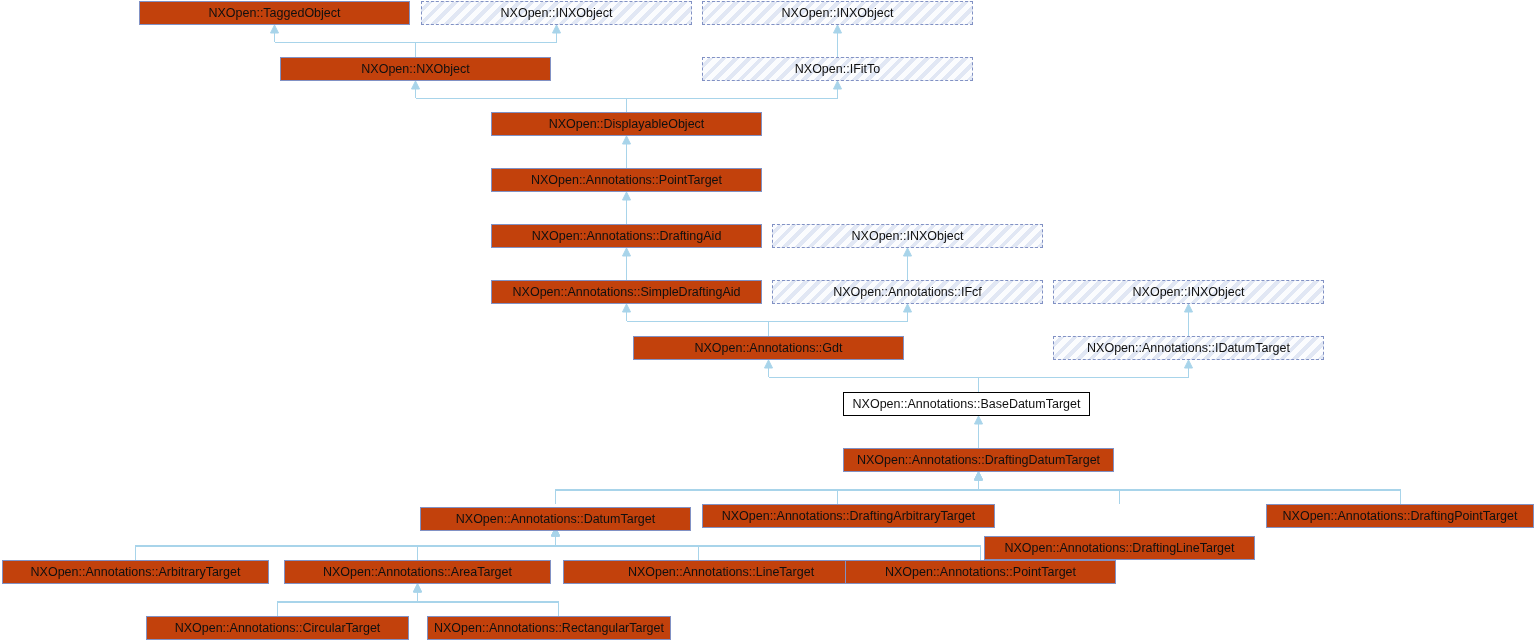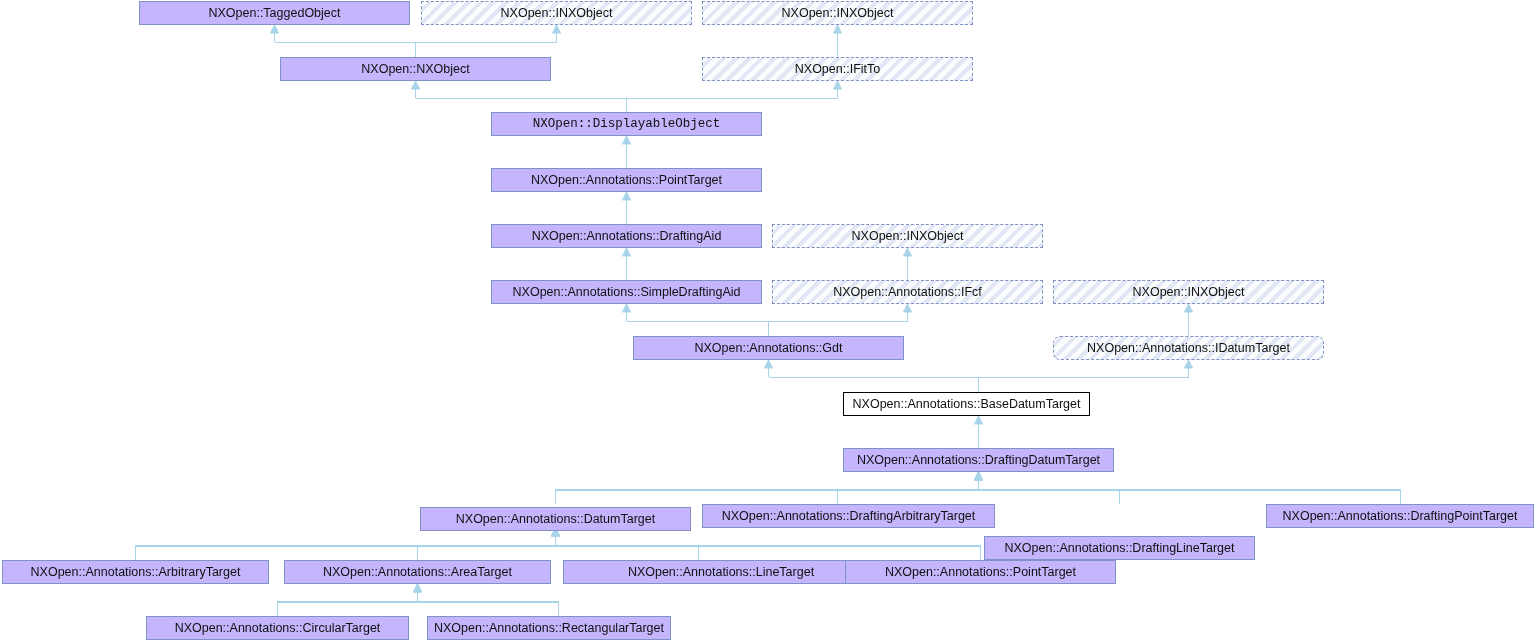--- a/index.html
+++ b/index.html
@@ -29,21 +29,21 @@
     box-sizing: border-box;
     height: 24px;
     line-height: 22px;
     text-align: center;
     font-size: 12.5px;
     color: #101010;
     white-space: nowrap;
     overflow: hidden;
   }
   .node.concrete {
-    background: #c4b5fd;
+    background: #c2410c;
     border: 1px solid #8191c4;
   }
   .node.current {
     background: #ffffff;
     border: 1px solid #000000;
   }
   .node.abstract {
     border: 1px dashed #8191c4;
     background-color: #f4f6fb;
     background-image: repeating-linear-gradient(
@@ -169,29 +169,29 @@
       <line x1="558.5" y1="602" x2="558.5" y2="616" stroke="#a8d4ea" stroke-width="1" shape-rendering="crispEdges"></line>
       <line x1="417.5" y1="592" x2="417.5" y2="602" stroke="#a8d4ea" stroke-width="1" shape-rendering="crispEdges"></line>
       <path d="M 417.5 584 L 413.5 592 L 421.5 592 Z" fill="#a8d4ea" stroke="#a8d4ea"></path>
     </svg>
   <div id="node-layer">
       <div class="node concrete" style="left: 139px; top: 1px; width: 271px;"><span class="lbl">NXOpen::TaggedObject</span></div>
       <div class="node abstract" style="left: 421px; top: 1px; width: 271px;"><span class="lbl">NXOpen::INXObject</span></div>
       <div class="node abstract" style="left: 702px; top: 1px; width: 271px;"><span class="lbl">NXOpen::INXObject</span></div>
       <div class="node concrete" style="left: 280px; top: 57px; width: 271px;"><span class="lbl">NXOpen::NXObject</span></div>
       <div class="node abstract" style="left: 702px; top: 57px; width: 271px;"><span class="lbl">NXOpen::IFitTo</span></div>
-      <div class="node concrete" style="left: 491px; top: 112px; width: 271px; font-family: Liberation Mono, monospace;"><span class="lbl">NXOpen::DisplayableObject</span></div>
+      <div class="node concrete" style="left: 491px; top: 112px; width: 271px;"><span class="lbl">NXOpen::DisplayableObject</span></div>
       <div class="node concrete" style="left: 491px; top: 168px; width: 271px;"><span class="lbl">NXOpen::Annotations::PointTarget</span></div>
       <div class="node concrete" style="left: 491px; top: 224px; width: 271px;"><span class="lbl">NXOpen::Annotations::DraftingAid</span></div>
       <div class="node abstract" style="left: 772px; top: 224px; width: 271px;"><span class="lbl">NXOpen::INXObject</span></div>
       <div class="node concrete" style="left: 491px; top: 280px; width: 271px;"><span class="lbl">NXOpen::Annotations::SimpleDraftingAid</span></div>
       <div class="node abstract" style="left: 772px; top: 280px; width: 271px;"><span class="lbl">NXOpen::Annotations::IFcf</span></div>
       <div class="node abstract" style="left: 1053px; top: 280px; width: 271px;"><span class="lbl">NXOpen::INXObject</span></div>
       <div class="node concrete" style="left: 633px; top: 336px; width: 271px;"><span class="lbl">NXOpen::Annotations::Gdt</span></div>
-      <div class="node abstract" style="left: 1053px; top: 336px; width: 271px; border-radius: 7px;"><span class="lbl">NXOpen::Annotations::IDatumTarget</span></div>
+      <div class="node abstract" style="left: 1053px; top: 336px; width: 271px;"><span class="lbl">NXOpen::Annotations::IDatumTarget</span></div>
       <div class="node current" style="left: 843px; top: 392px; width: 247px;"><span class="lbl">NXOpen::Annotations::BaseDatumTarget</span></div>
       <div class="node concrete" style="left: 843px; top: 448px; width: 271px;"><span class="lbl">NXOpen::Annotations::DraftingDatumTarget</span></div>
       <div class="node concrete" style="left: 420px; top: 507px; width: 271px;"><span class="lbl">NXOpen::Annotations::DatumTarget</span></div>
       <div class="node concrete" style="left: 702px; top: 504px; width: 293px; text-align: center;"><span class="lbl">NXOpen::Annotations::DraftingArbitraryTarget</span></div>
       <div class="node concrete" style="left: 984px; top: 504px; width: 271px; margin-top: 32px;"><span class="lbl">NXOpen::Annotations::DraftingLineTarget</span></div>
       <div class="node concrete" style="left: 1266px; top: 504px; width: 268px;"><span class="lbl">NXOpen::Annotations::DraftingPointTarget</span></div>
       <div class="node concrete" style="left: 2px; top: 560px; width: 267px;"><span class="lbl">NXOpen::Annotations::ArbitraryTarget</span></div>
       <div class="node concrete" style="left: 284px; top: 560px; width: 267px;"><span class="lbl">NXOpen::Annotations::AreaTarget</span></div>
       <div class="node concrete" style="left: 563px; top: 560px; width: 316px;"><span class="lbl">NXOpen::Annotations::LineTarget</span></div>
       <div class="node concrete" style="left: 845px; top: 560px; width: 271px;"><span class="lbl">NXOpen::Annotations::PointTarget</span></div>

